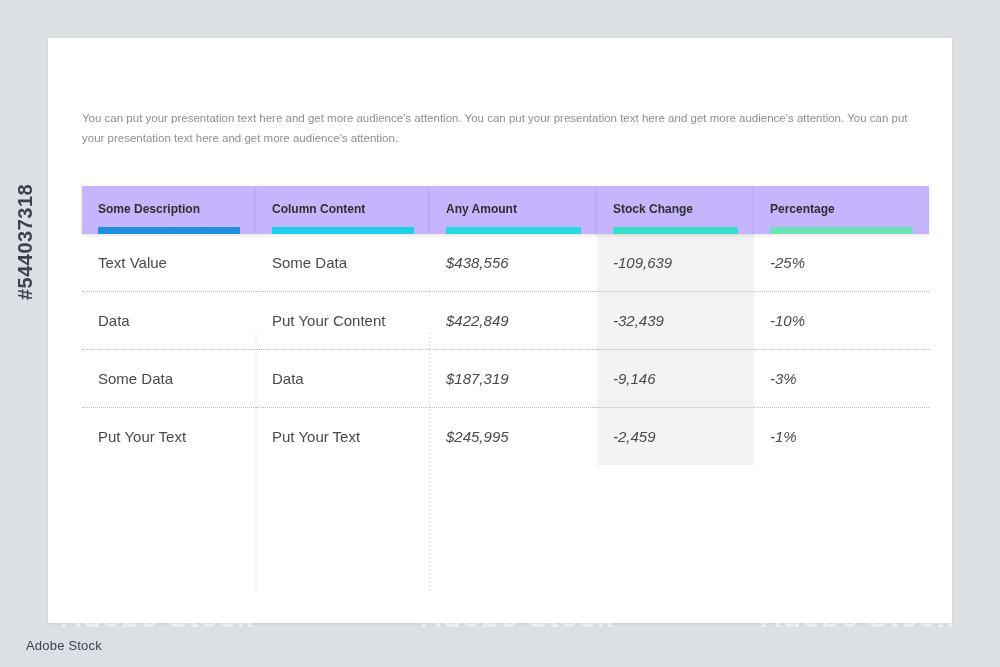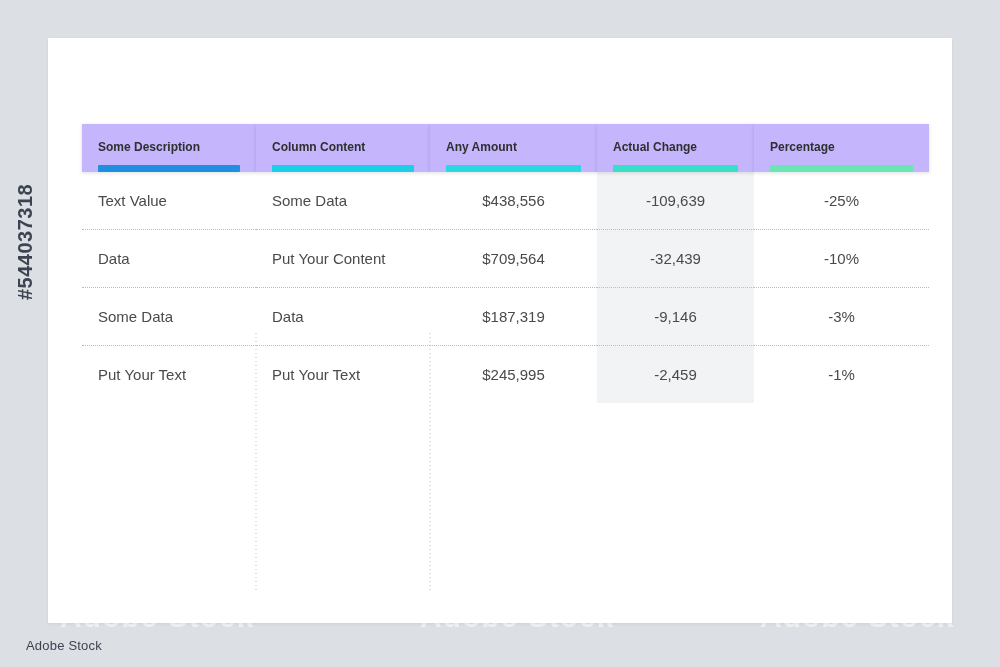--- a/index.html
+++ b/index.html
@@ -126,41 +126,42 @@
     font-size: 15px;
     color: #4a4a4a;
     padding: 20px 16px;
     border-bottom: 1px dotted #b9bdc2;
     background: transparent;
     vertical-align: middle;
   }
   tbody tr:last-child td {
     border-bottom: none;
   }
-  td.num { text-align: center; }
+  td.num { text-align: left; font-style: italic; }
   td.txt { text-align: left; }
 
   
   .band {
     background: #f1f3f5;
     margin-top: 44px;
   }
 </style>
 </head>
 <body>
 
 <div class="wm-ghost g1">Adobe Stock</div>
 <div class="wm-ghost g2">Adobe Stock</div>
 <div class="wm-ghost g3">Adobe Stock</div>
 
 <div class="wm-id">#544037318</div>
 <div class="wm-bottom">Adobe Stock</div>
 
 <div class="slide">
   <div class="slide-inner">
+    <p class="subtitle">You can put your presentation text here and get more audience's attention. You can put your presentation text here and get more audience's attention. You can put your presentation text here and get more audience's attention.</p>
 
     <table class="data-table">
       <colgroup>
         <col class="c0">
           <col class="c1">
           <col class="c2">
           <col class="c3">
           <col class="c4">
       </colgroup>
       <thead>
@@ -178,21 +179,21 @@
             </div>
           </th>
           <th>
             <div class="head-cell">
               <span class="label">Any Amount</span>
               <div class="head-bar" id="bar2" style="background: rgb(42, 217, 224);"></div>
             </div>
           </th>
           <th>
             <div class="head-cell">
-              <span class="label">Actual Change</span>
+              <span class="label">Stock Change</span>
               <div class="head-bar" id="bar3" style="background: rgb(55, 223, 201);"></div>
             </div>
           </th>
           <th>
             <div class="head-cell">
               <span class="label">Percentage</span>
               <div class="head-bar" id="bar4" style="background: rgb(108, 229, 182);"></div>
             </div>
           </th>
         </tr>
@@ -201,21 +202,21 @@
         <tr>
           <td class="txt">Text Value</td>
           <td class="txt">Some Data</td>
           <td class="num">$438,556</td>
           <td class="num band">-109,639</td>
           <td class="num">-25%</td>
         </tr>
         <tr>
           <td class="txt">Data</td>
           <td class="txt">Put Your Content</td>
-          <td class="num">$709,564</td>
+          <td class="num">$422,849</td>
           <td class="num band">-32,439</td>
           <td class="num">-10%</td>
         </tr>
         <tr>
           <td class="txt">Some Data</td>
           <td class="txt">Data</td>
           <td class="num">$187,319</td>
           <td class="num band">-9,146</td>
           <td class="num">-3%</td>
         </tr>

